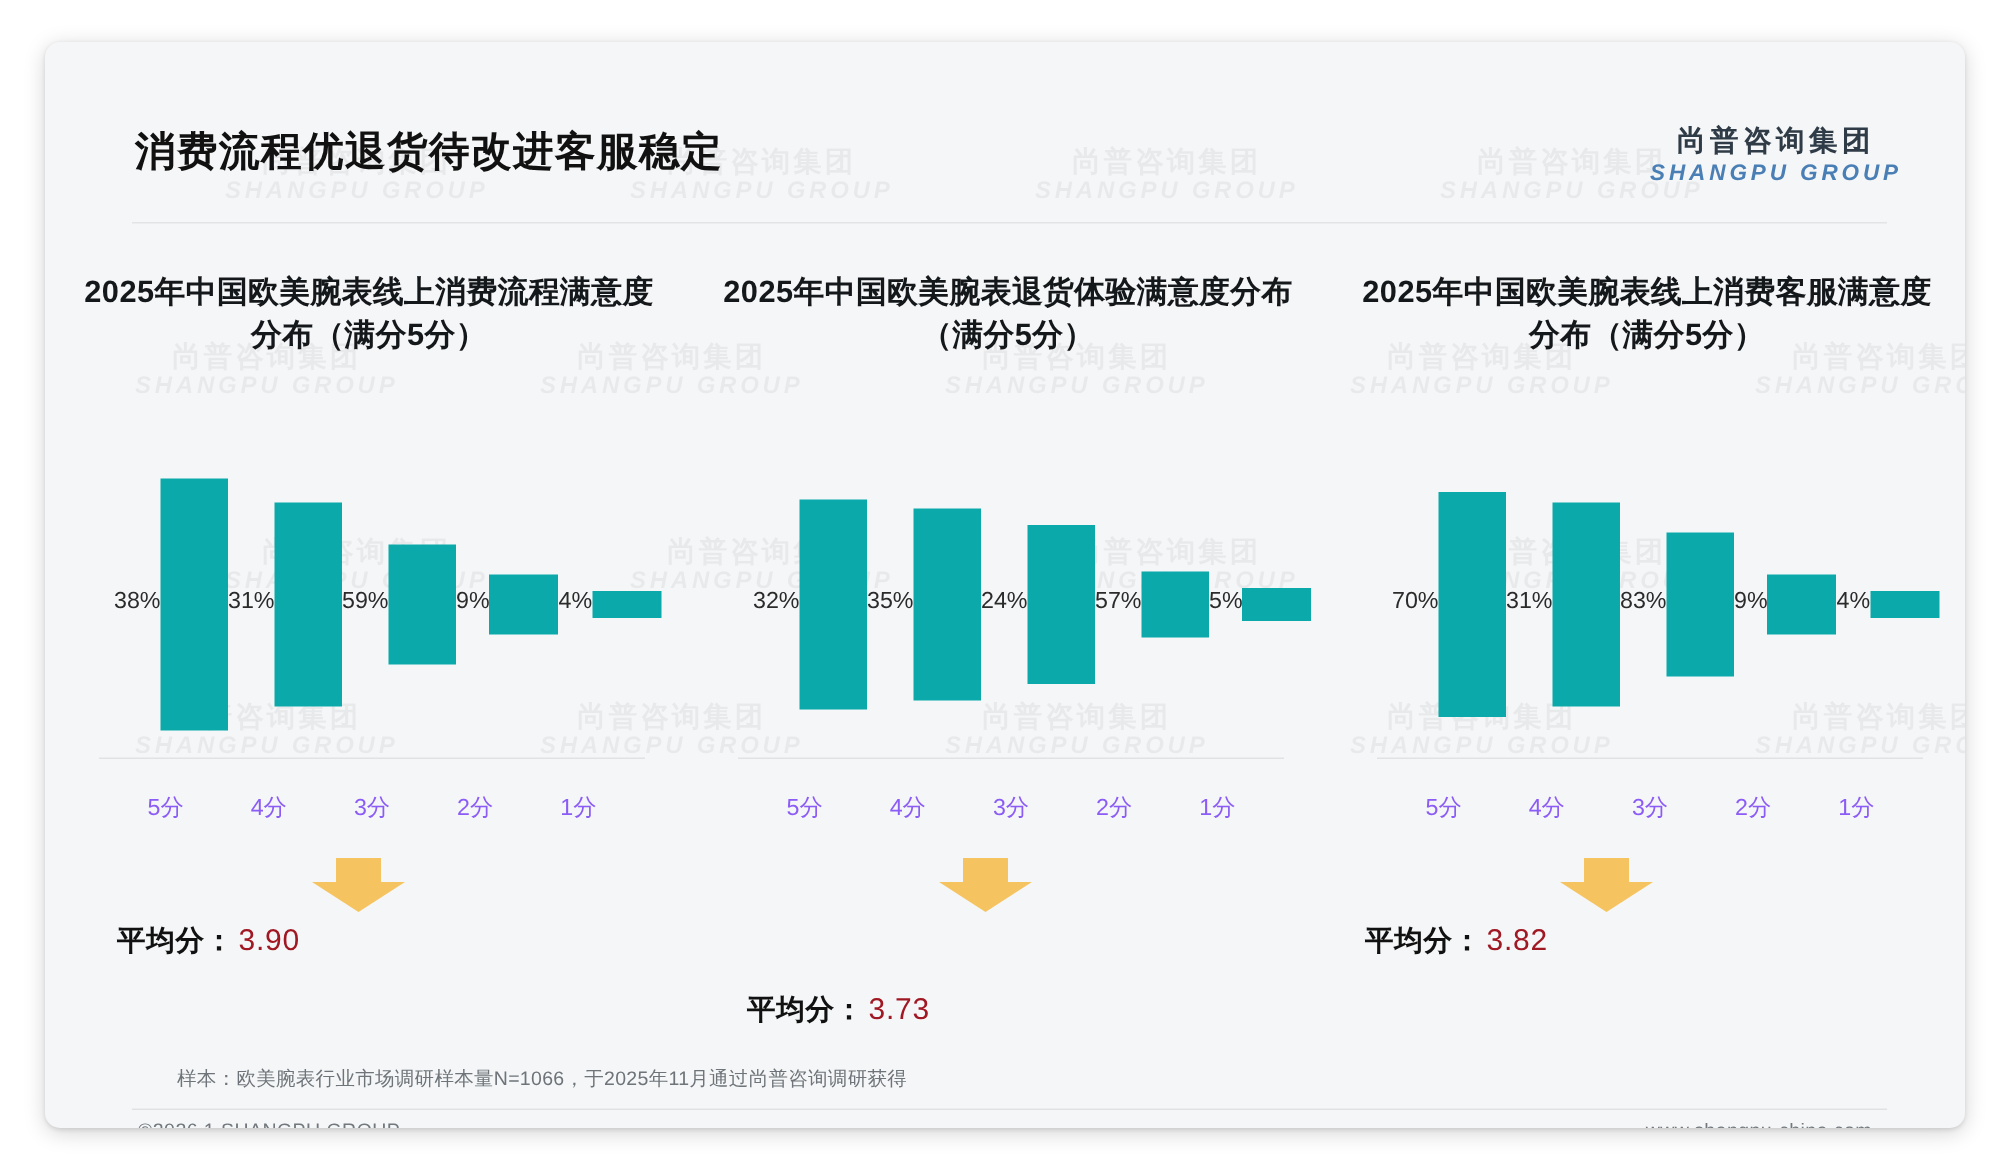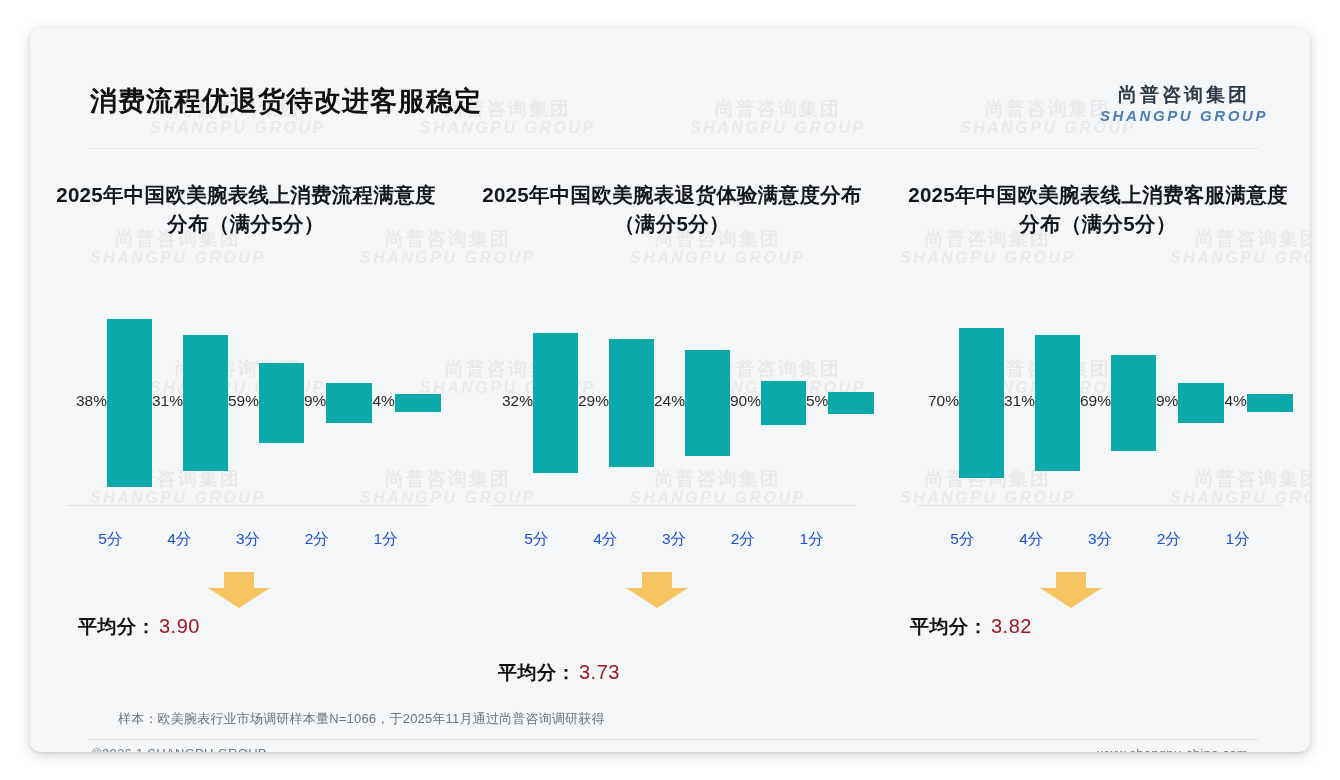--- a/index.html
+++ b/index.html
@@ -170,21 +170,21 @@
     left: 26px;
     right: 22px;
     bottom: 8px;
     display: flex;
     justify-content: space-between;
   }
   .x-label {
     width: 76px;
     text-align: center;
     font-size: 15.5px;
-    color: #1d4ed8;
+    color: #8b5cf6;
     line-height: 1;
   }
 
   
   .avg-block {
     position: relative;
     margin-top: 18px;
     height: 80px;
   }
   .arrow {
@@ -389,29 +389,29 @@
 
     <div class="panel">
       <div class="chart-title">2025年中国欧美腕表退货体验满意度分布（满分5分）</div>
       <div class="plot">
         <div class="bars">
             <div class="bar-slot">
               <div class="bar-value">32%</div>
               <div class="bar" style="height: 140.8px; background: rgb(11, 169, 169);"></div>
             </div>
             <div class="bar-slot">
-              <div class="bar-value">29%</div>
+              <div class="bar-value">35%</div>
               <div class="bar" style="height: 127.6px; background: rgb(11, 169, 169);"></div>
             </div>
             <div class="bar-slot">
               <div class="bar-value">24%</div>
               <div class="bar" style="height: 105.6px; background: rgb(11, 169, 169);"></div>
             </div>
             <div class="bar-slot">
-              <div class="bar-value">90%</div>
+              <div class="bar-value">57%</div>
               <div class="bar" style="height: 44px; background: rgb(11, 169, 169);"></div>
             </div>
             <div class="bar-slot">
               <div class="bar-value">5%</div>
               <div class="bar" style="height: 22px; background: rgb(11, 169, 169);"></div>
             </div>
           </div>
         <div class="axis-line"></div>
         <div class="x-labels">
             <div class="x-label">5分</div>
@@ -439,21 +439,21 @@
         <div class="bars">
             <div class="bar-slot">
               <div class="bar-value">70%</div>
               <div class="bar" style="height: 149.6px; background: rgb(11, 169, 169);"></div>
             </div>
             <div class="bar-slot">
               <div class="bar-value">31%</div>
               <div class="bar" style="height: 136.4px; background: rgb(11, 169, 169);"></div>
             </div>
             <div class="bar-slot">
-              <div class="bar-value">69%</div>
+              <div class="bar-value">83%</div>
               <div class="bar" style="height: 96.8px; background: rgb(11, 169, 169);"></div>
             </div>
             <div class="bar-slot">
               <div class="bar-value">9%</div>
               <div class="bar" style="height: 39.6px; background: rgb(11, 169, 169);"></div>
             </div>
             <div class="bar-slot">
               <div class="bar-value">4%</div>
               <div class="bar" style="height: 17.6px; background: rgb(11, 169, 169);"></div>
             </div>

